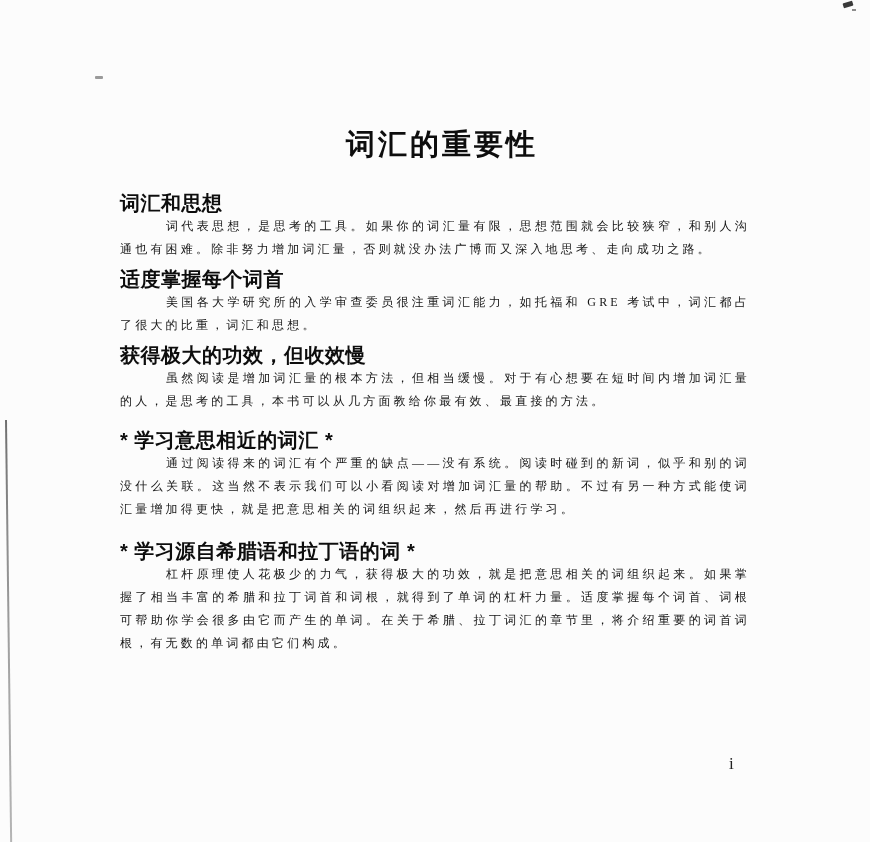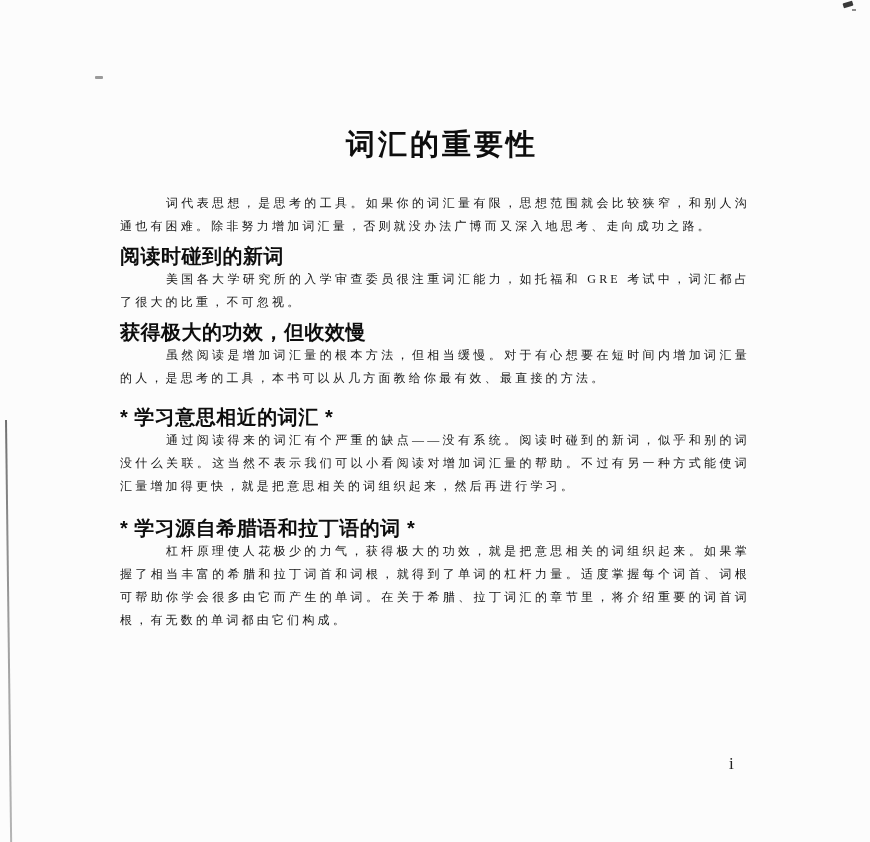--- a/index.html
+++ b/index.html
@@ -110,26 +110,27 @@
   <div class="speck-tr"></div>
   <div class="speck-tr2"></div>
   <div class="speck-left"></div>
   <div class="scan-line"></div>
 
   <div class="content">
 
     <h1 class="doc-title">词汇的重要性</h1>
 
     <section>
+      <h2 class="sec first">词汇和思想</h2>
       <p class="body">词代表思想，是思考的工具。如果你的词汇量有限，思想范围就会比较狭窄，和别人沟通也有困难。除非努力增加词汇量，否则就没办法广博而又深入地思考、走向成功之路。</p>
     </section>
 
     <section>
-      <h2 class="sec">阅读时碰到的新词</h2>
-      <p class="body">美国各大学研究所的入学审查委员很注重词汇能力，如托福和 GRE 考试中，词汇都占了很大的比重，不可忽视。</p>
+      <h2 class="sec">适度掌握每个词首</h2>
+      <p class="body">美国各大学研究所的入学审查委员很注重词汇能力，如托福和 GRE 考试中，词汇都占了很大的比重，词汇和思想。</p>
     </section>
 
     <section>
       <h2 class="sec">获得极大的功效，但收效慢</h2>
       <p class="body">虽然阅读是增加词汇量的根本方法，但相当缓慢。对于有心想要在短时间内增加词汇量的人，是思考的工具，本书可以从几方面教给你最有效、最直接的方法。</p>
     </section>
 
     <section>
       <h2 class="sec centered">* 学习意思相近的词汇 *</h2>
       <p class="body">通过阅读得来的词汇有个严重的缺点——没有系统。阅读时碰到的新词，似乎和别的词没什么关联。这当然不表示我们可以小看阅读对增加词汇量的帮助。不过有另一种方式能使词汇量增加得更快，就是把意思相关的词组织起来，然后再进行学习。</p>

